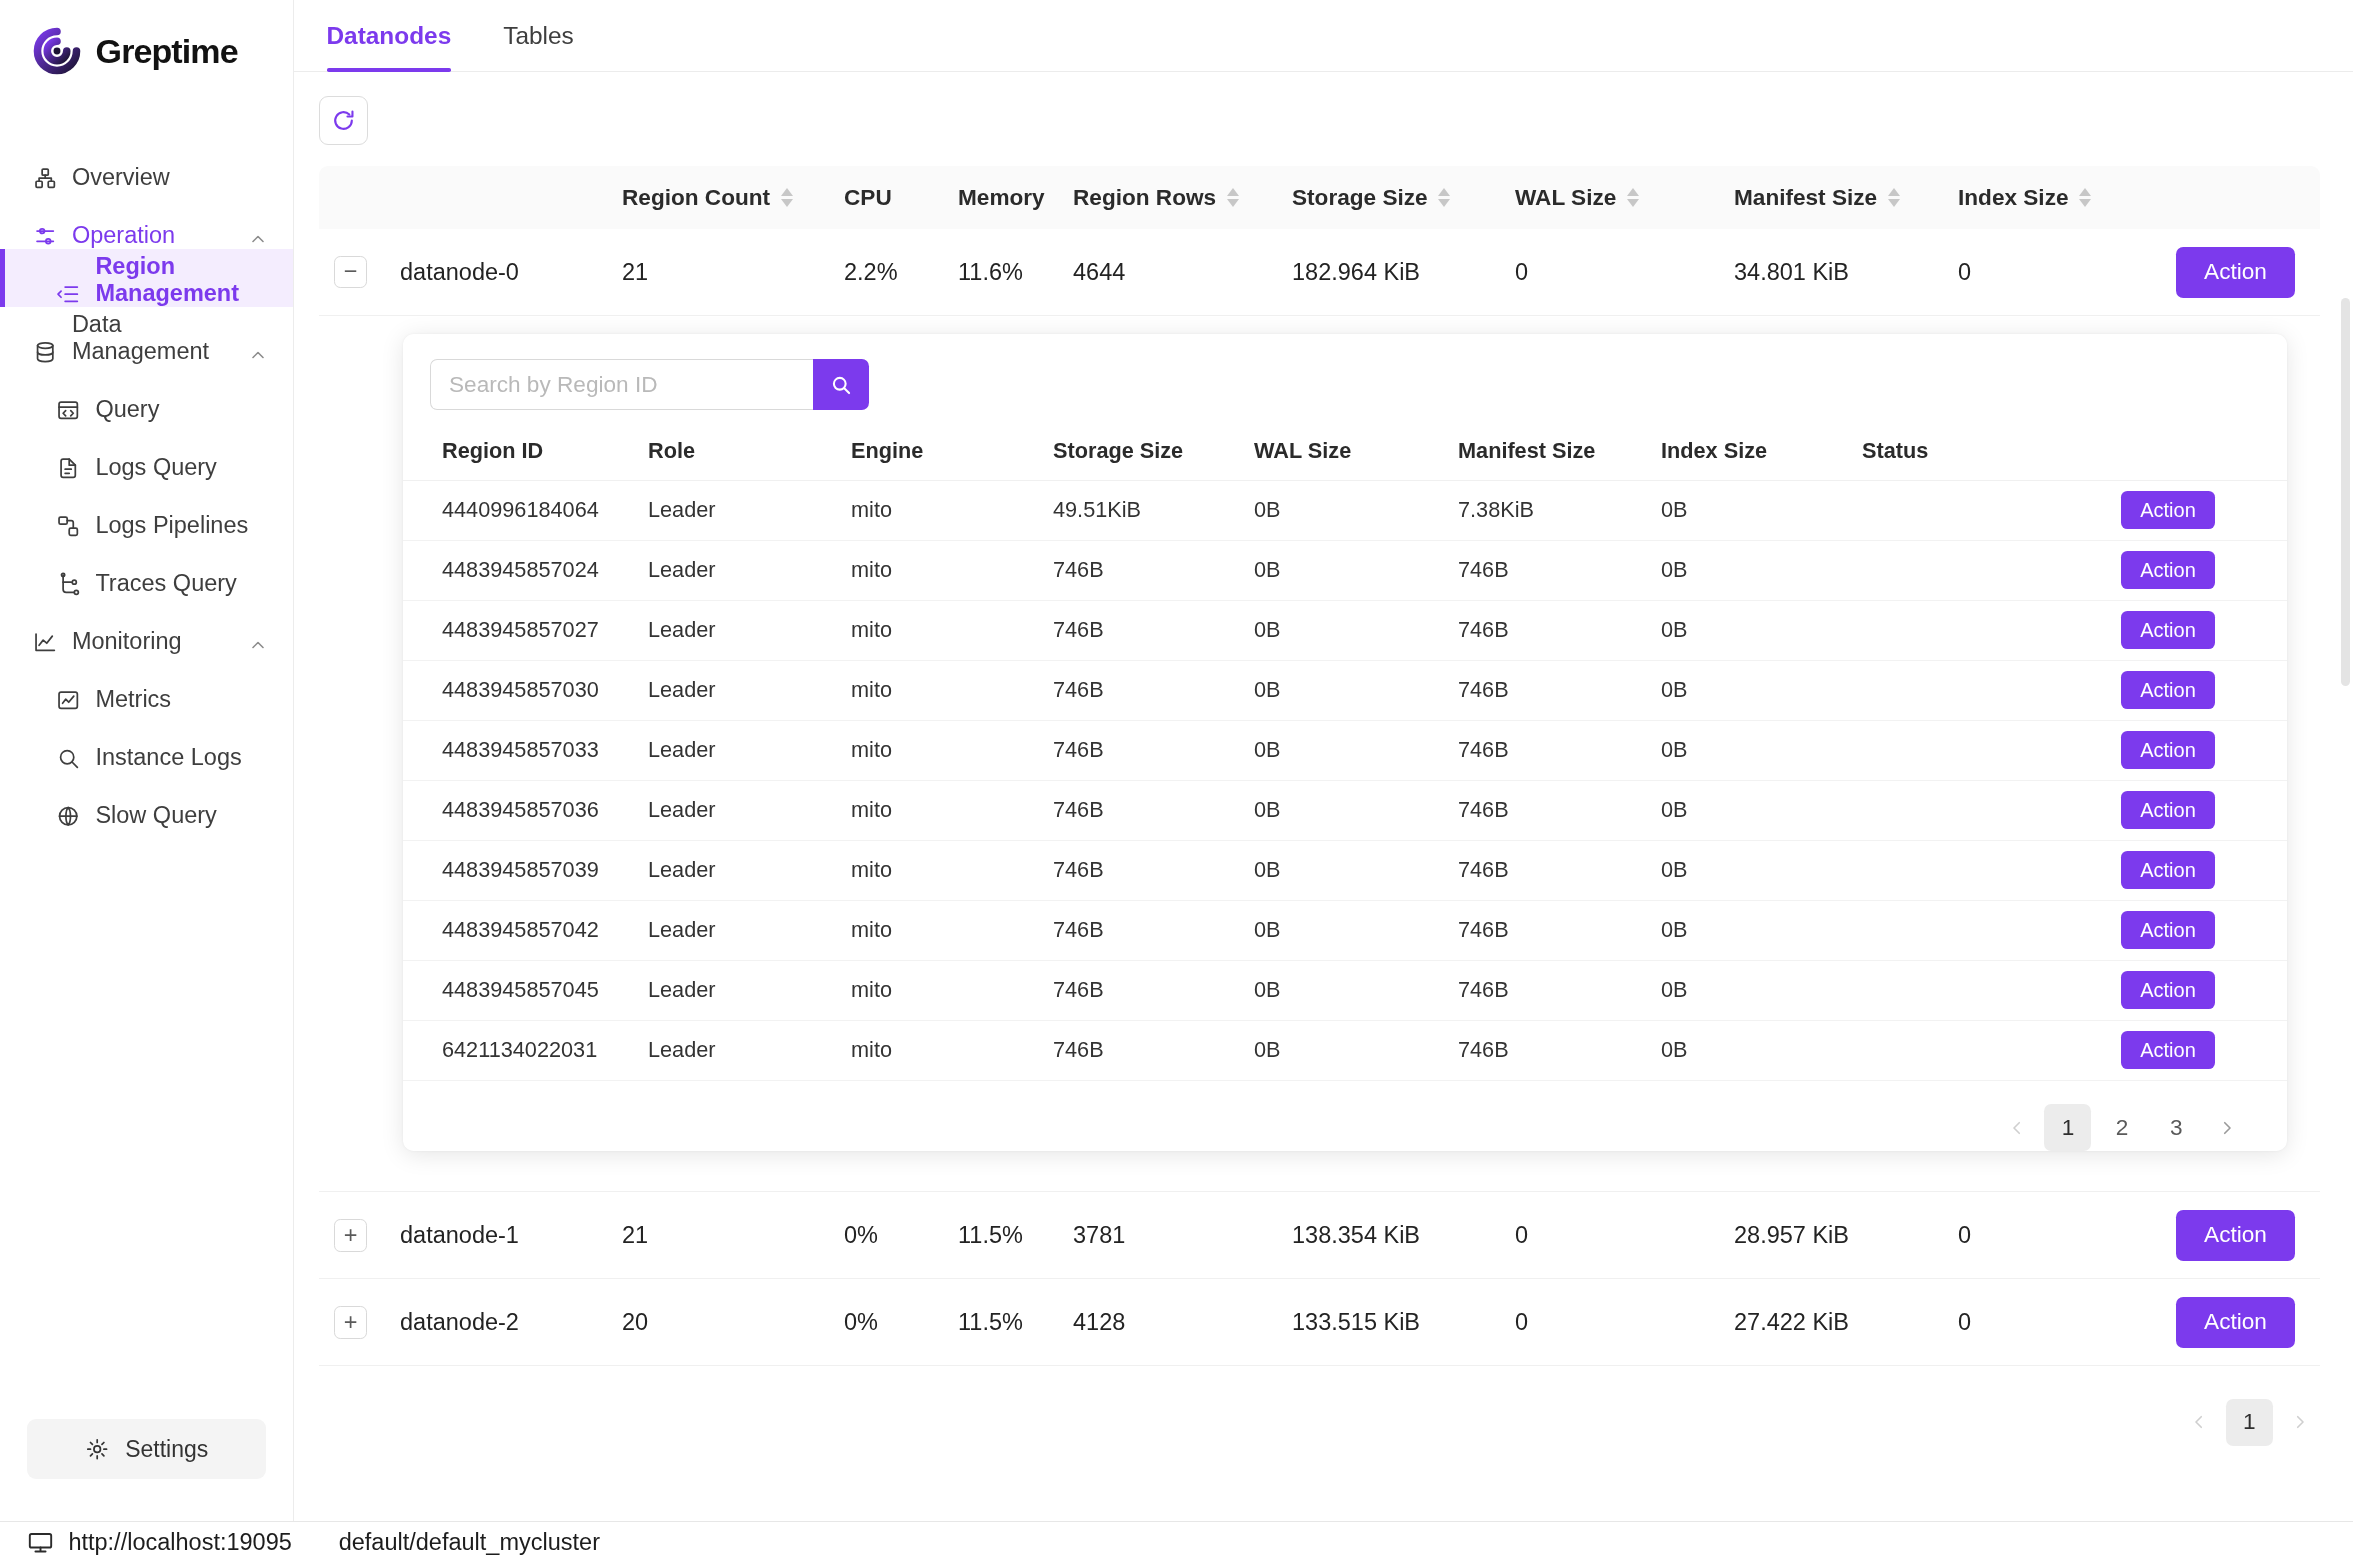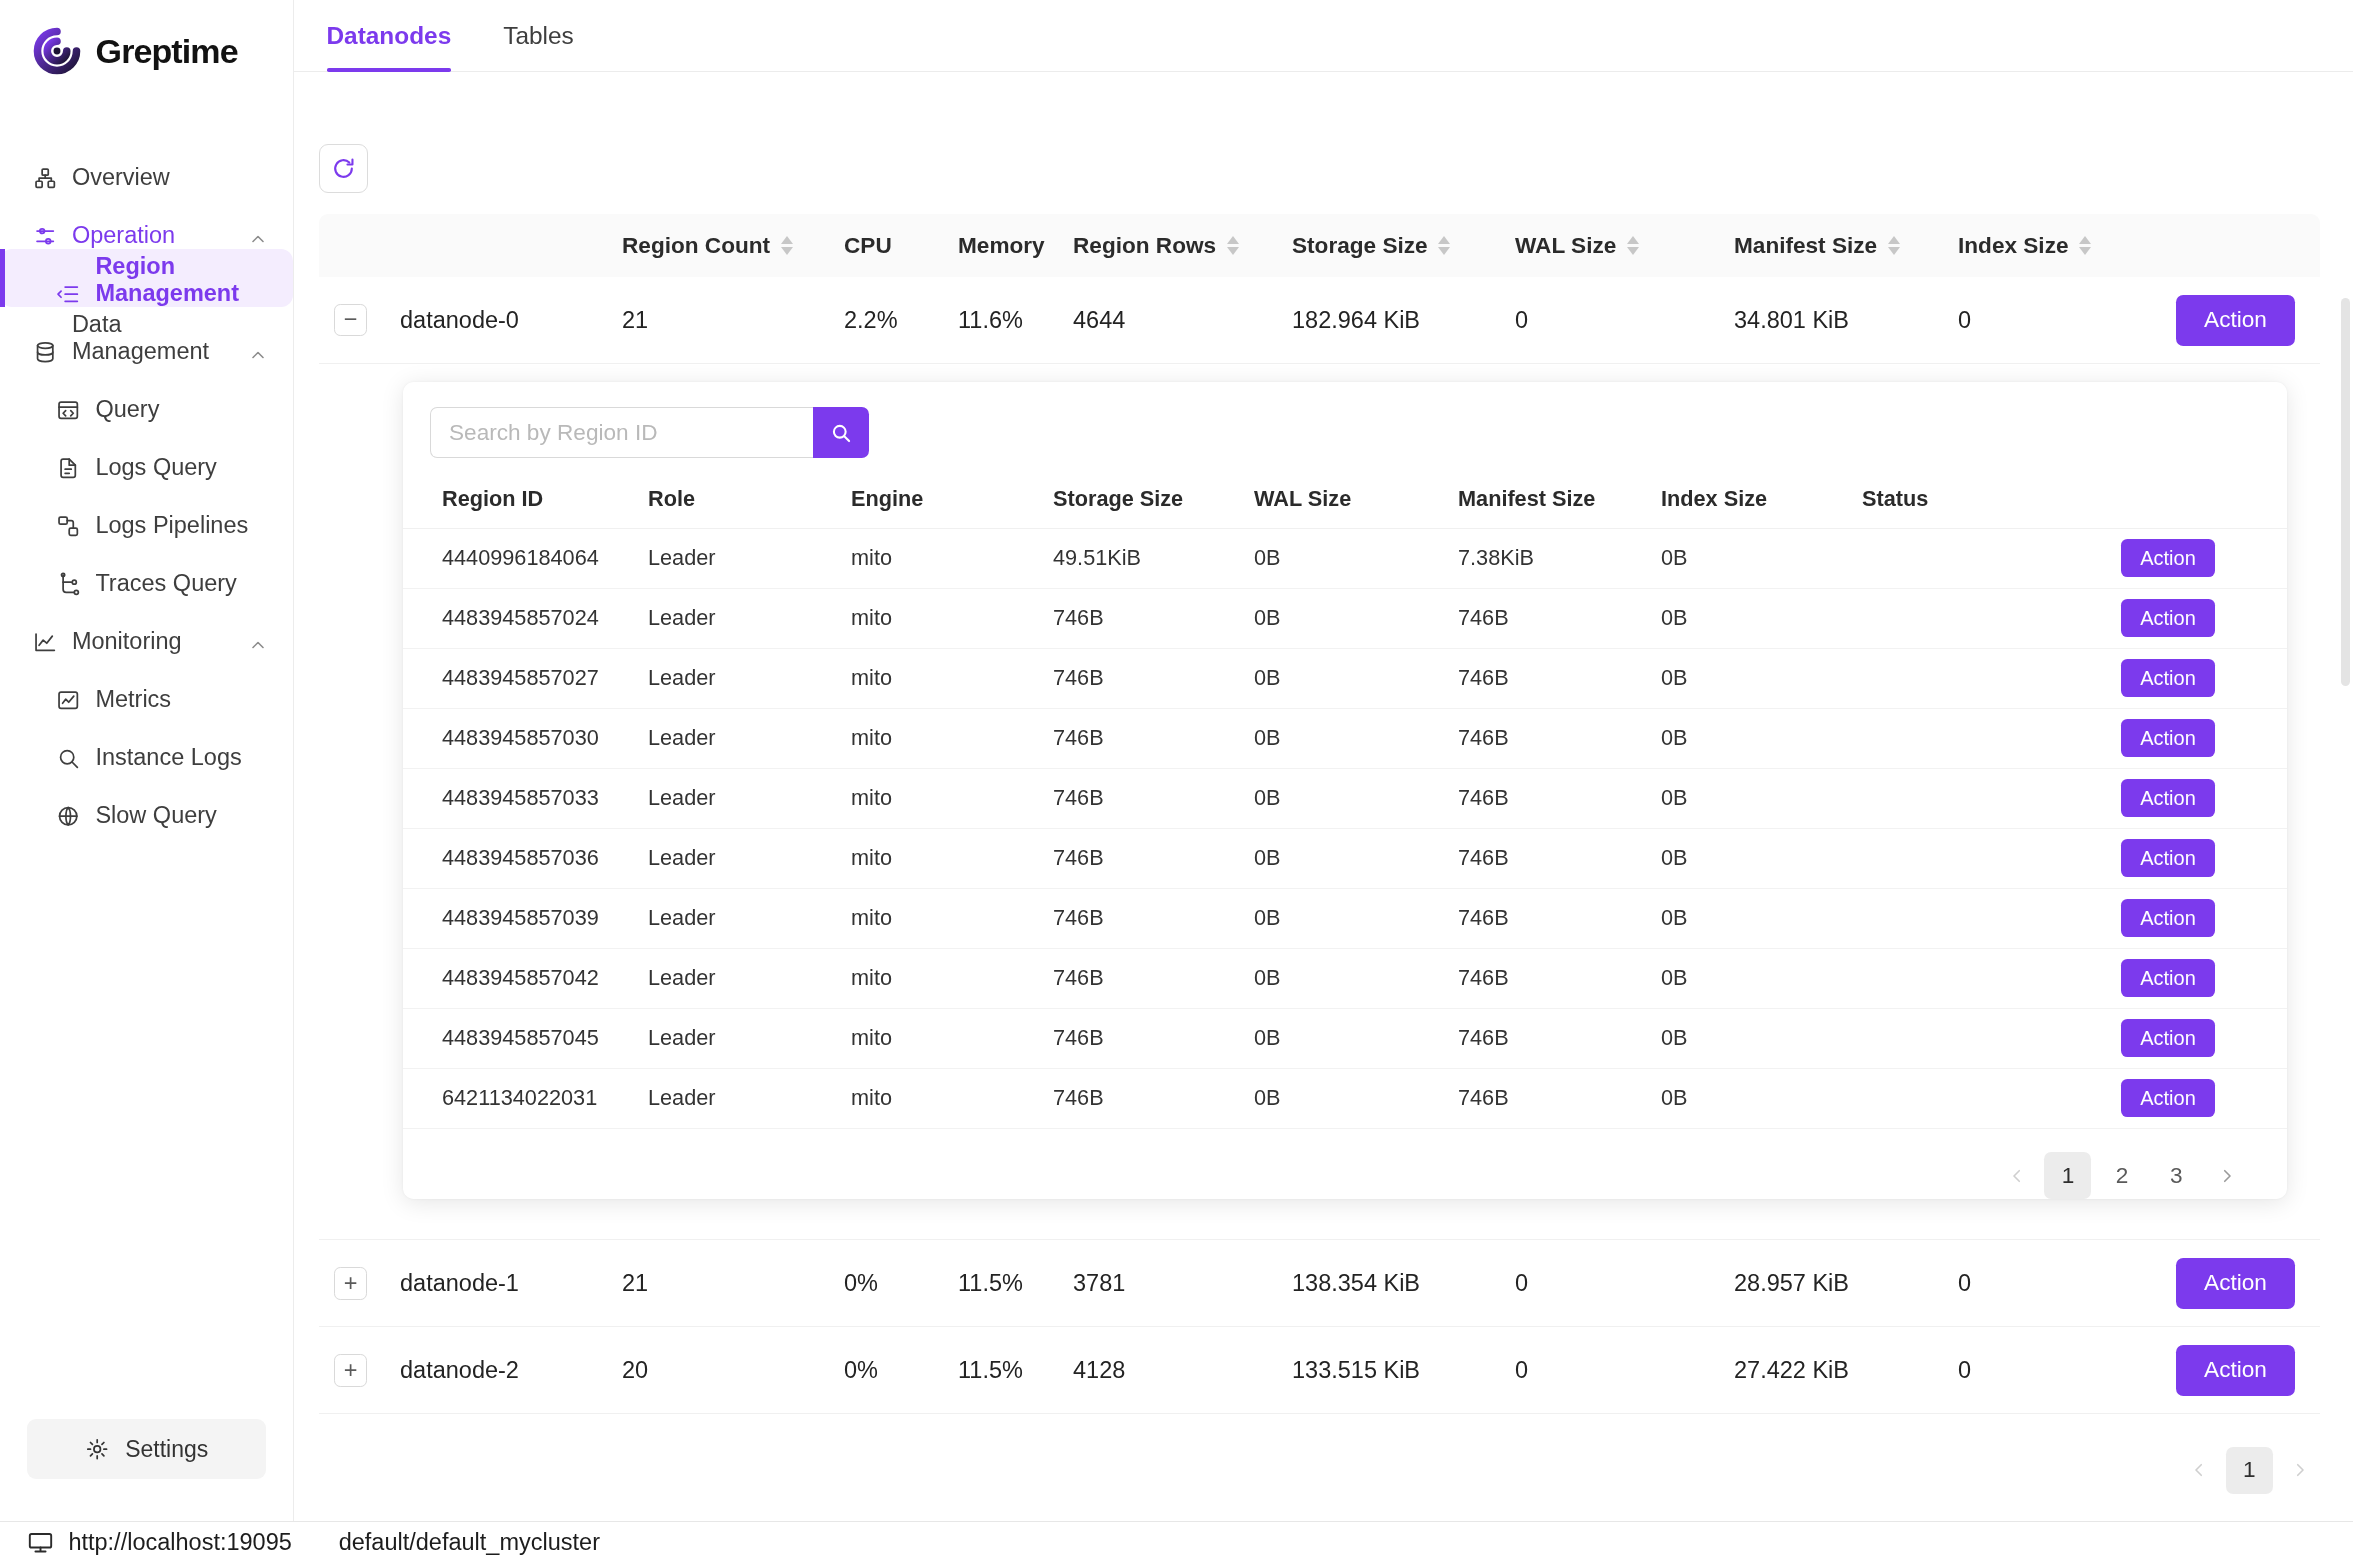--- a/index.html
+++ b/index.html
@@ -13,29 +13,29 @@
 
   
   .sidebar { width: 294px; flex: 0 0 294px; border-right: 0.9px solid var(--border); display: flex; flex-direction: column; background: #fff; }
   .brand { display: flex; align-items: center; gap: 12.6px; padding: 25px 0 0 31px; }
   .brand-name { font-size: 34px; font-weight: 800; letter-spacing: -0.9px; color: #121212; }
   .nav { margin-top: 56px; display: flex; flex-direction: column; }
   .nav-item { height: 58px; display: flex; align-items: flex-end; gap: 14.4px; padding-left: 32.5px; font-size: 23.5px; color: #3e3e3e; cursor: pointer; }
   .nav-item .nicon { display: inline-flex; width: 25px; height: 25px; align-items: center; justify-content: center; color: inherit; flex: 0 0 25px; }
   .nav-item.sub { padding-left: 56px; }
   .nav-item.section-purple { color: var(--purple); }
-  .nav-item.active { background: var(--purple-bg); color: var(--purple); font-weight: 600; position: relative; border-radius: 12px; }
+  .nav-item.active { background: var(--purple-bg); color: var(--purple); font-weight: 600; position: relative; }
   .nav-item.active::before { content: ""; position: absolute; left: 0; top: 0; bottom: 0; width: 4.5px; background: var(--purple); }
   .chevron { margin-left: auto; margin-right: 25px; color: #8c8c8c; display: inline-flex; }
   .settings-btn { margin: auto 27px 42px 27px; height: 60px; background: #f4f4f4; border: none; border-radius: 9px;
     display: flex; align-items: center; justify-content: center; gap: 16px; font-size: 23px; color: #333; cursor: pointer;
     font-family: inherit; }
 
   
-  .main { flex: 1; min-width: 0; display: flex; flex-direction: column; gap: 48px; }
+  .main { flex: 1; min-width: 0; display: flex; flex-direction: column; }
   .tabsbar { height: 72px; border-bottom: 0.9px solid var(--border); display: flex; padding-left: 32.5px; gap: 52px; }
   .tab { display: flex; align-items: center; font-size: 24.4px; color: #3e3e3e; position: relative; cursor: pointer; }
   .tab.active { color: var(--purple); font-weight: 600; }
   .tab.active::after { content: ""; position: absolute; left: 0; right: 0; bottom: -0.9px; height: 3.6px; background: var(--purple); border-radius: 1.8px; }
   .content { flex: 1; padding: 23.5px 34px 0 25px; position: relative; }
   .refresh-btn { width: 49px; height: 49px; border: 0.9px solid #dcdcdc; border-radius: 9px; background: #fff;
     color: var(--purple); display: flex; align-items: center; justify-content: center; margin-bottom: 21.7px; cursor: pointer; }
 
   
   .grid-row { display: grid; grid-template-columns: 63px 240px 222px 114px 115px 219px 223px 219px 224px 144px 1fr; align-items: center; }

